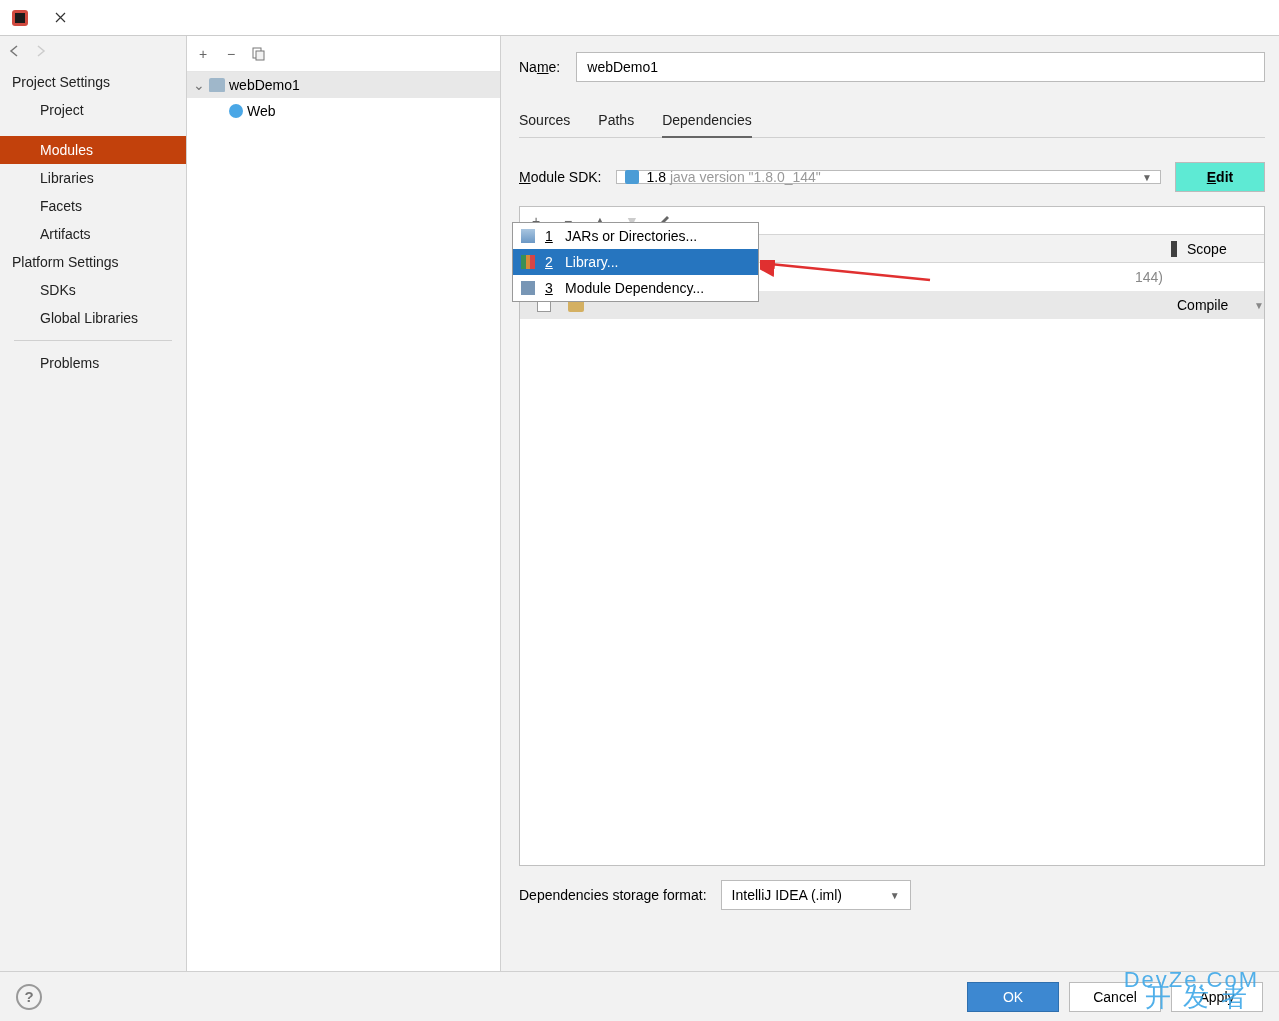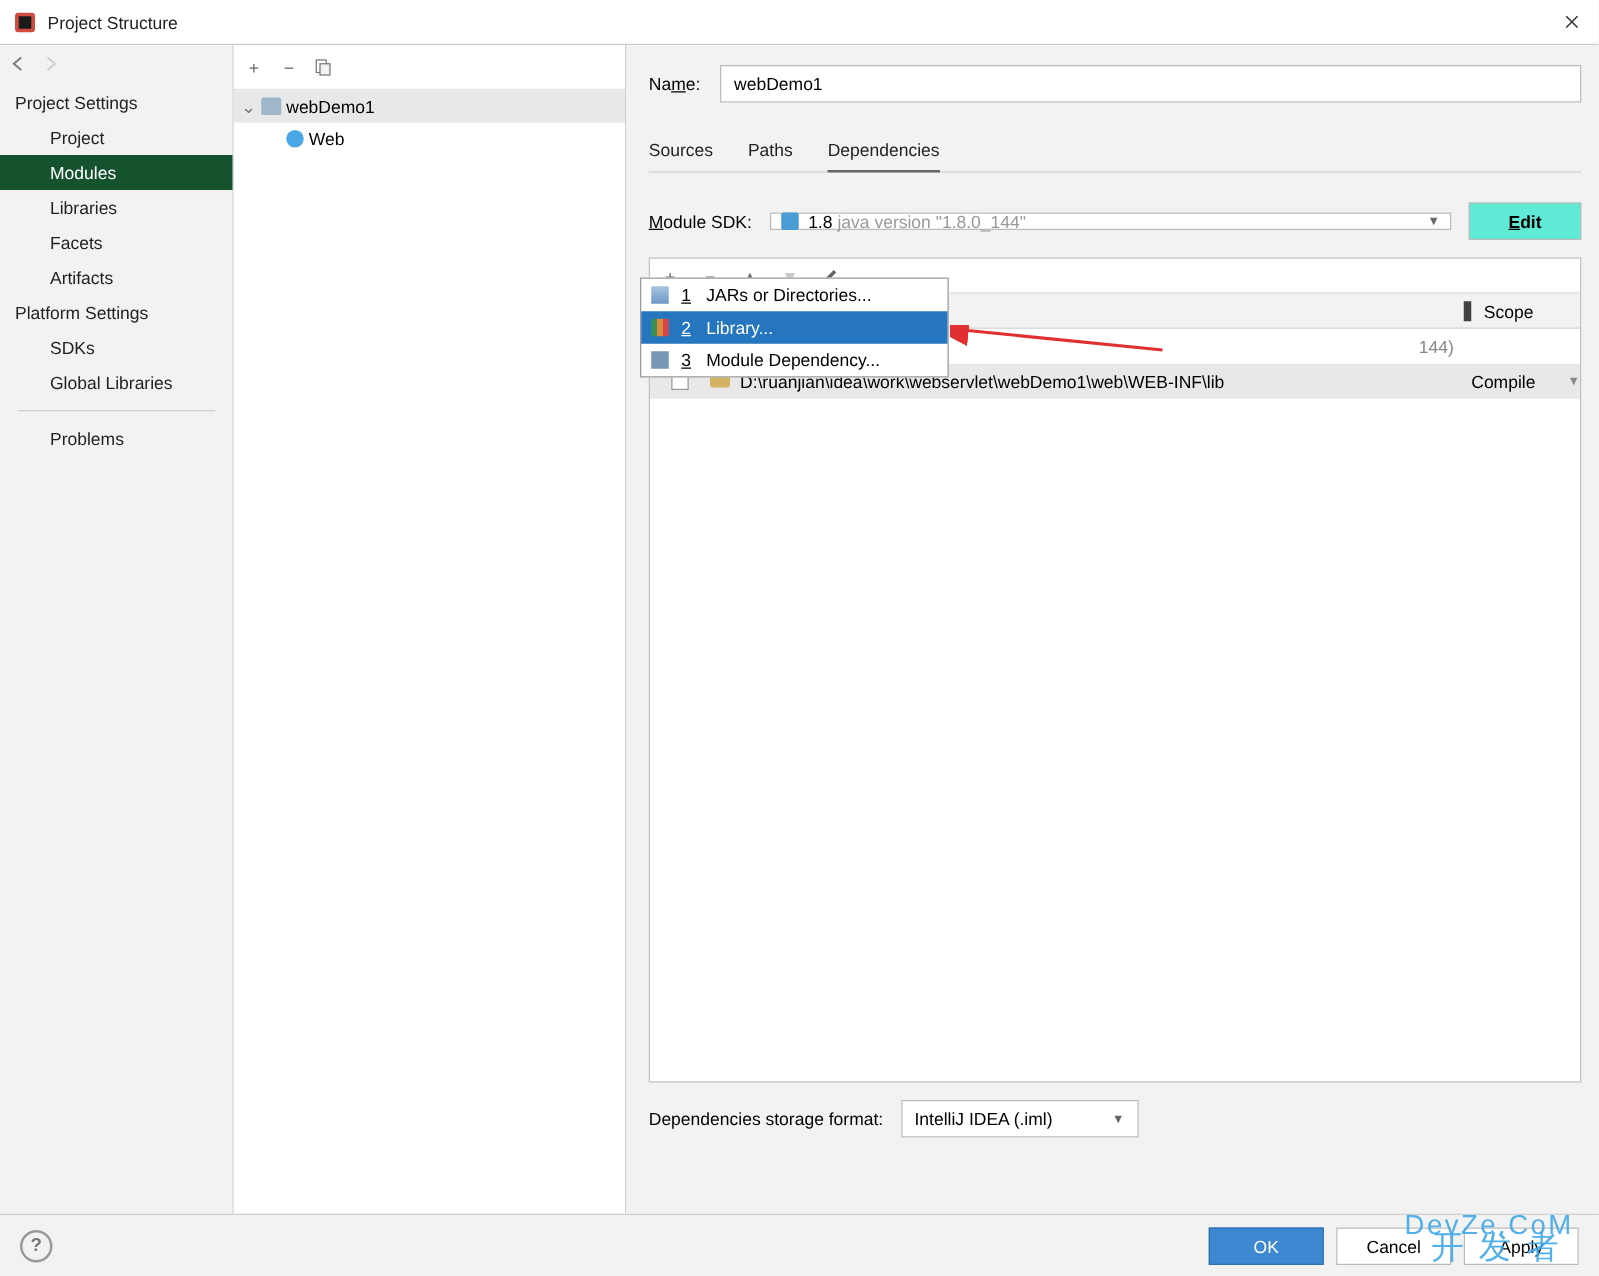--- a/index.html
+++ b/index.html
@@ -10,21 +10,21 @@
     .titlebar .title { flex: 1; font-size: 14px; color: #222; }
     .titlebar .close { width: 44px; height: 100%; display: flex; align-items: center; justify-content: center; cursor: pointer; font-size: 14px; }
     
     .main { display: flex; height: calc(100% - 36px - 50px); }
     
     .sidebar { width: 187px; background: #f2f2f2; border-right: 1px solid #d0d0d0; }
     .sidebar-toolbar { height: 32px; display: flex; align-items: center; padding: 0 8px; gap: 10px; }
     .arrow-btn { width: 16px; height: 16px; cursor: pointer; }
     .sidebar-section { font-size: 14px; color: #222; padding: 6px 12px; }
     .sidebar-item { font-size: 14px; color: #222; padding: 6px 12px 6px 40px; cursor: pointer; }
-    .sidebar-item.selected { background: #14532d; color: #fff; }
+    .sidebar-item.selected { background: #c2410c; color: #fff; margin-top: 12px; }
     .sidebar-divider { height: 1px; background: #d0d0d0; margin: 8px 14px; }
     
     .mid-panel { width: 314px; background: #fff; border-right: 1px solid #d0d0d0; }
     .mid-toolbar { height: 36px; display: flex; align-items: center; padding: 0 8px; gap: 12px; border-bottom: 1px solid #e5e5e5; }
     .tool-icon { width: 16px; height: 16px; display: flex; align-items: center; justify-content: center; cursor: pointer; color: #666; font-size: 14px; }
     .tree { padding: 0; }
     .tree-row { height: 26px; display: flex; align-items: center; gap: 4px; cursor: pointer; font-size: 14px; }
     .tree-row.selected { background: #e8e8e8; }
     .tree-indent-0 { padding-left: 6px; }
     .tree-indent-1 { padding-left: 42px; }
@@ -95,21 +95,20 @@
 </head>
 <body>
 
 <div class="titlebar">
   <span class="icon">
     <svg width="16" height="16">
         <rect width="16" height="16" rx="3" fill="#d04a3f"></rect>
         <rect x="3" y="3" width="10" height="10" fill="#1a1a1a"></rect>
       </svg>
   </span>
-  <span class="title">Project Structure</span>
   <div class="close">
     <svg width="11" height="11">
         <path d="M1 1 L10 10 M10 1 L1 10" stroke="#333" stroke-width="1.2"></path>
       </svg>
   </div>
 </div>
 
 <div class="main">
   <div class="sidebar">
     <div class="sidebar-toolbar">
@@ -207,21 +206,20 @@
           <span>144)</span>
         </div>
         <div class="scope-col"></div>
       </div>
       <div class="deps-row highlighted">
         <div class="export-col">
             <span class="checkbox"></span>
           </div>
         <div class="name-col">
           <span class="folder-ico"></span>
-          <span>D:\ruanjian\idea\work\webservlet\webDemo1\web\WEB-INF\lib</span>
         </div>
         <div class="scope-col">
           <span>Compile</span>
           <span style="margin-left:auto;color:#888;font-size:10px">▼</span>
         </div>
       </div>
     </div>
 
     <div class="storage-row">
       <label>Dependencies storage format:</label>

